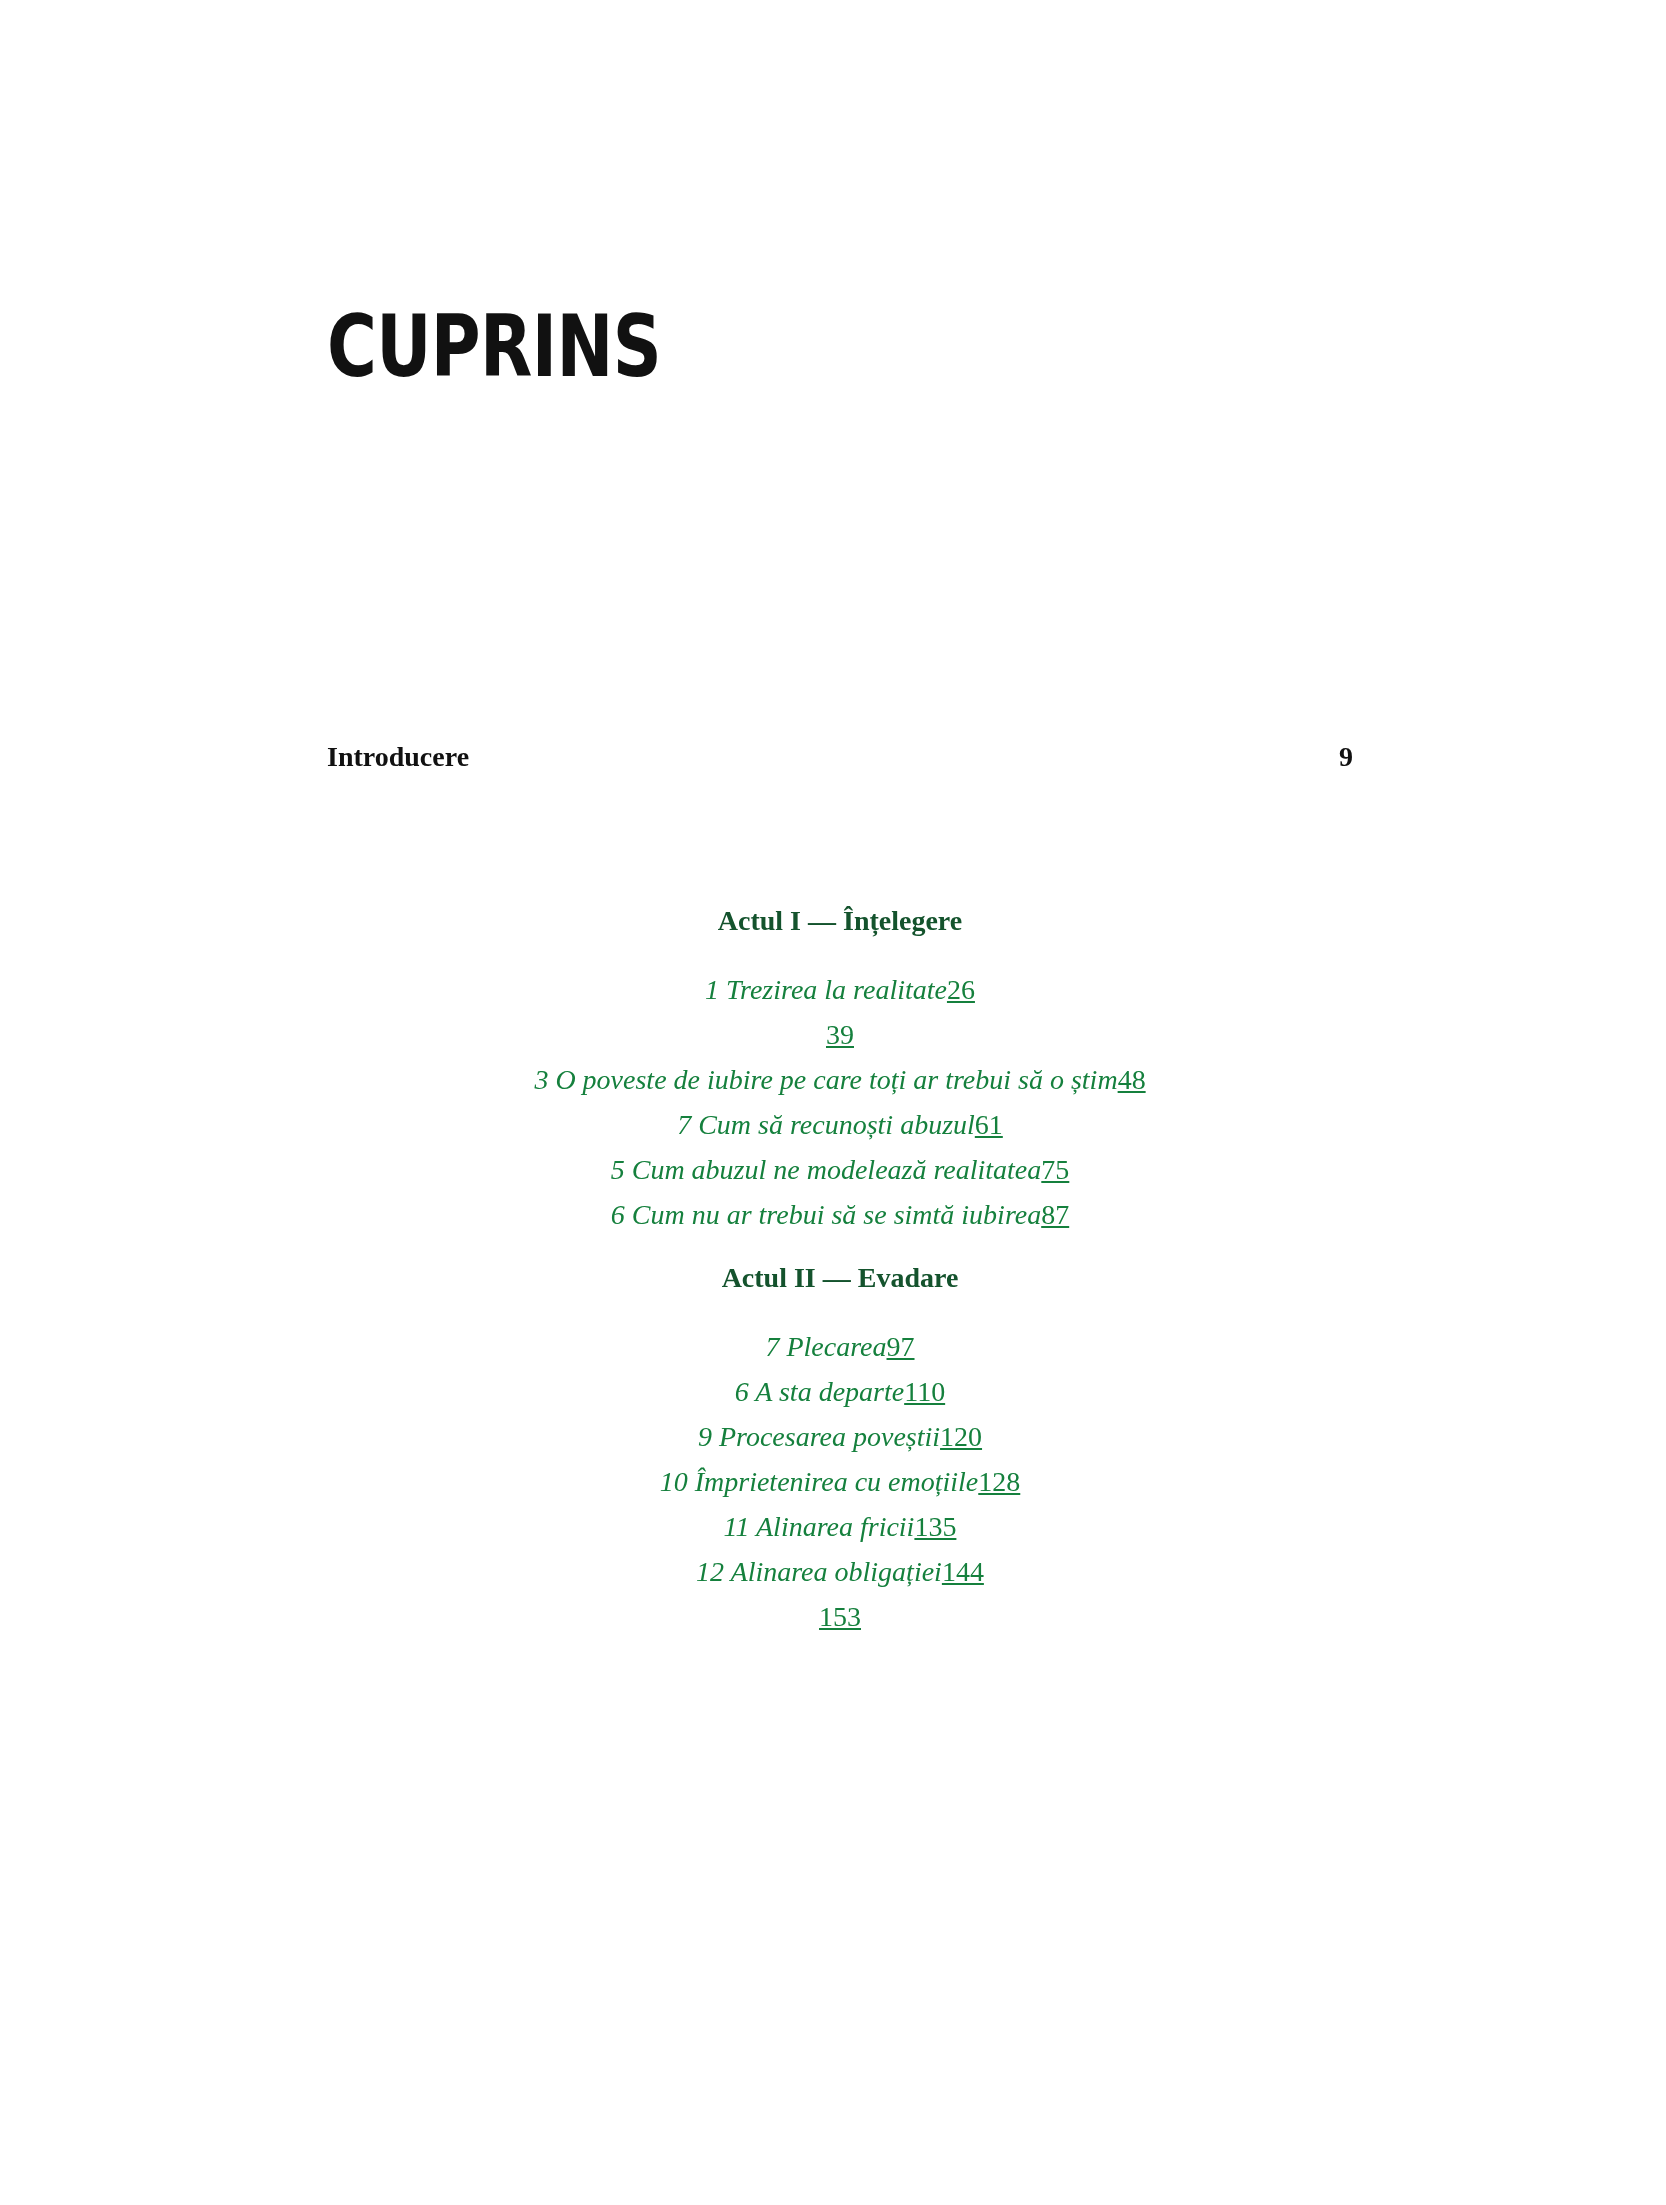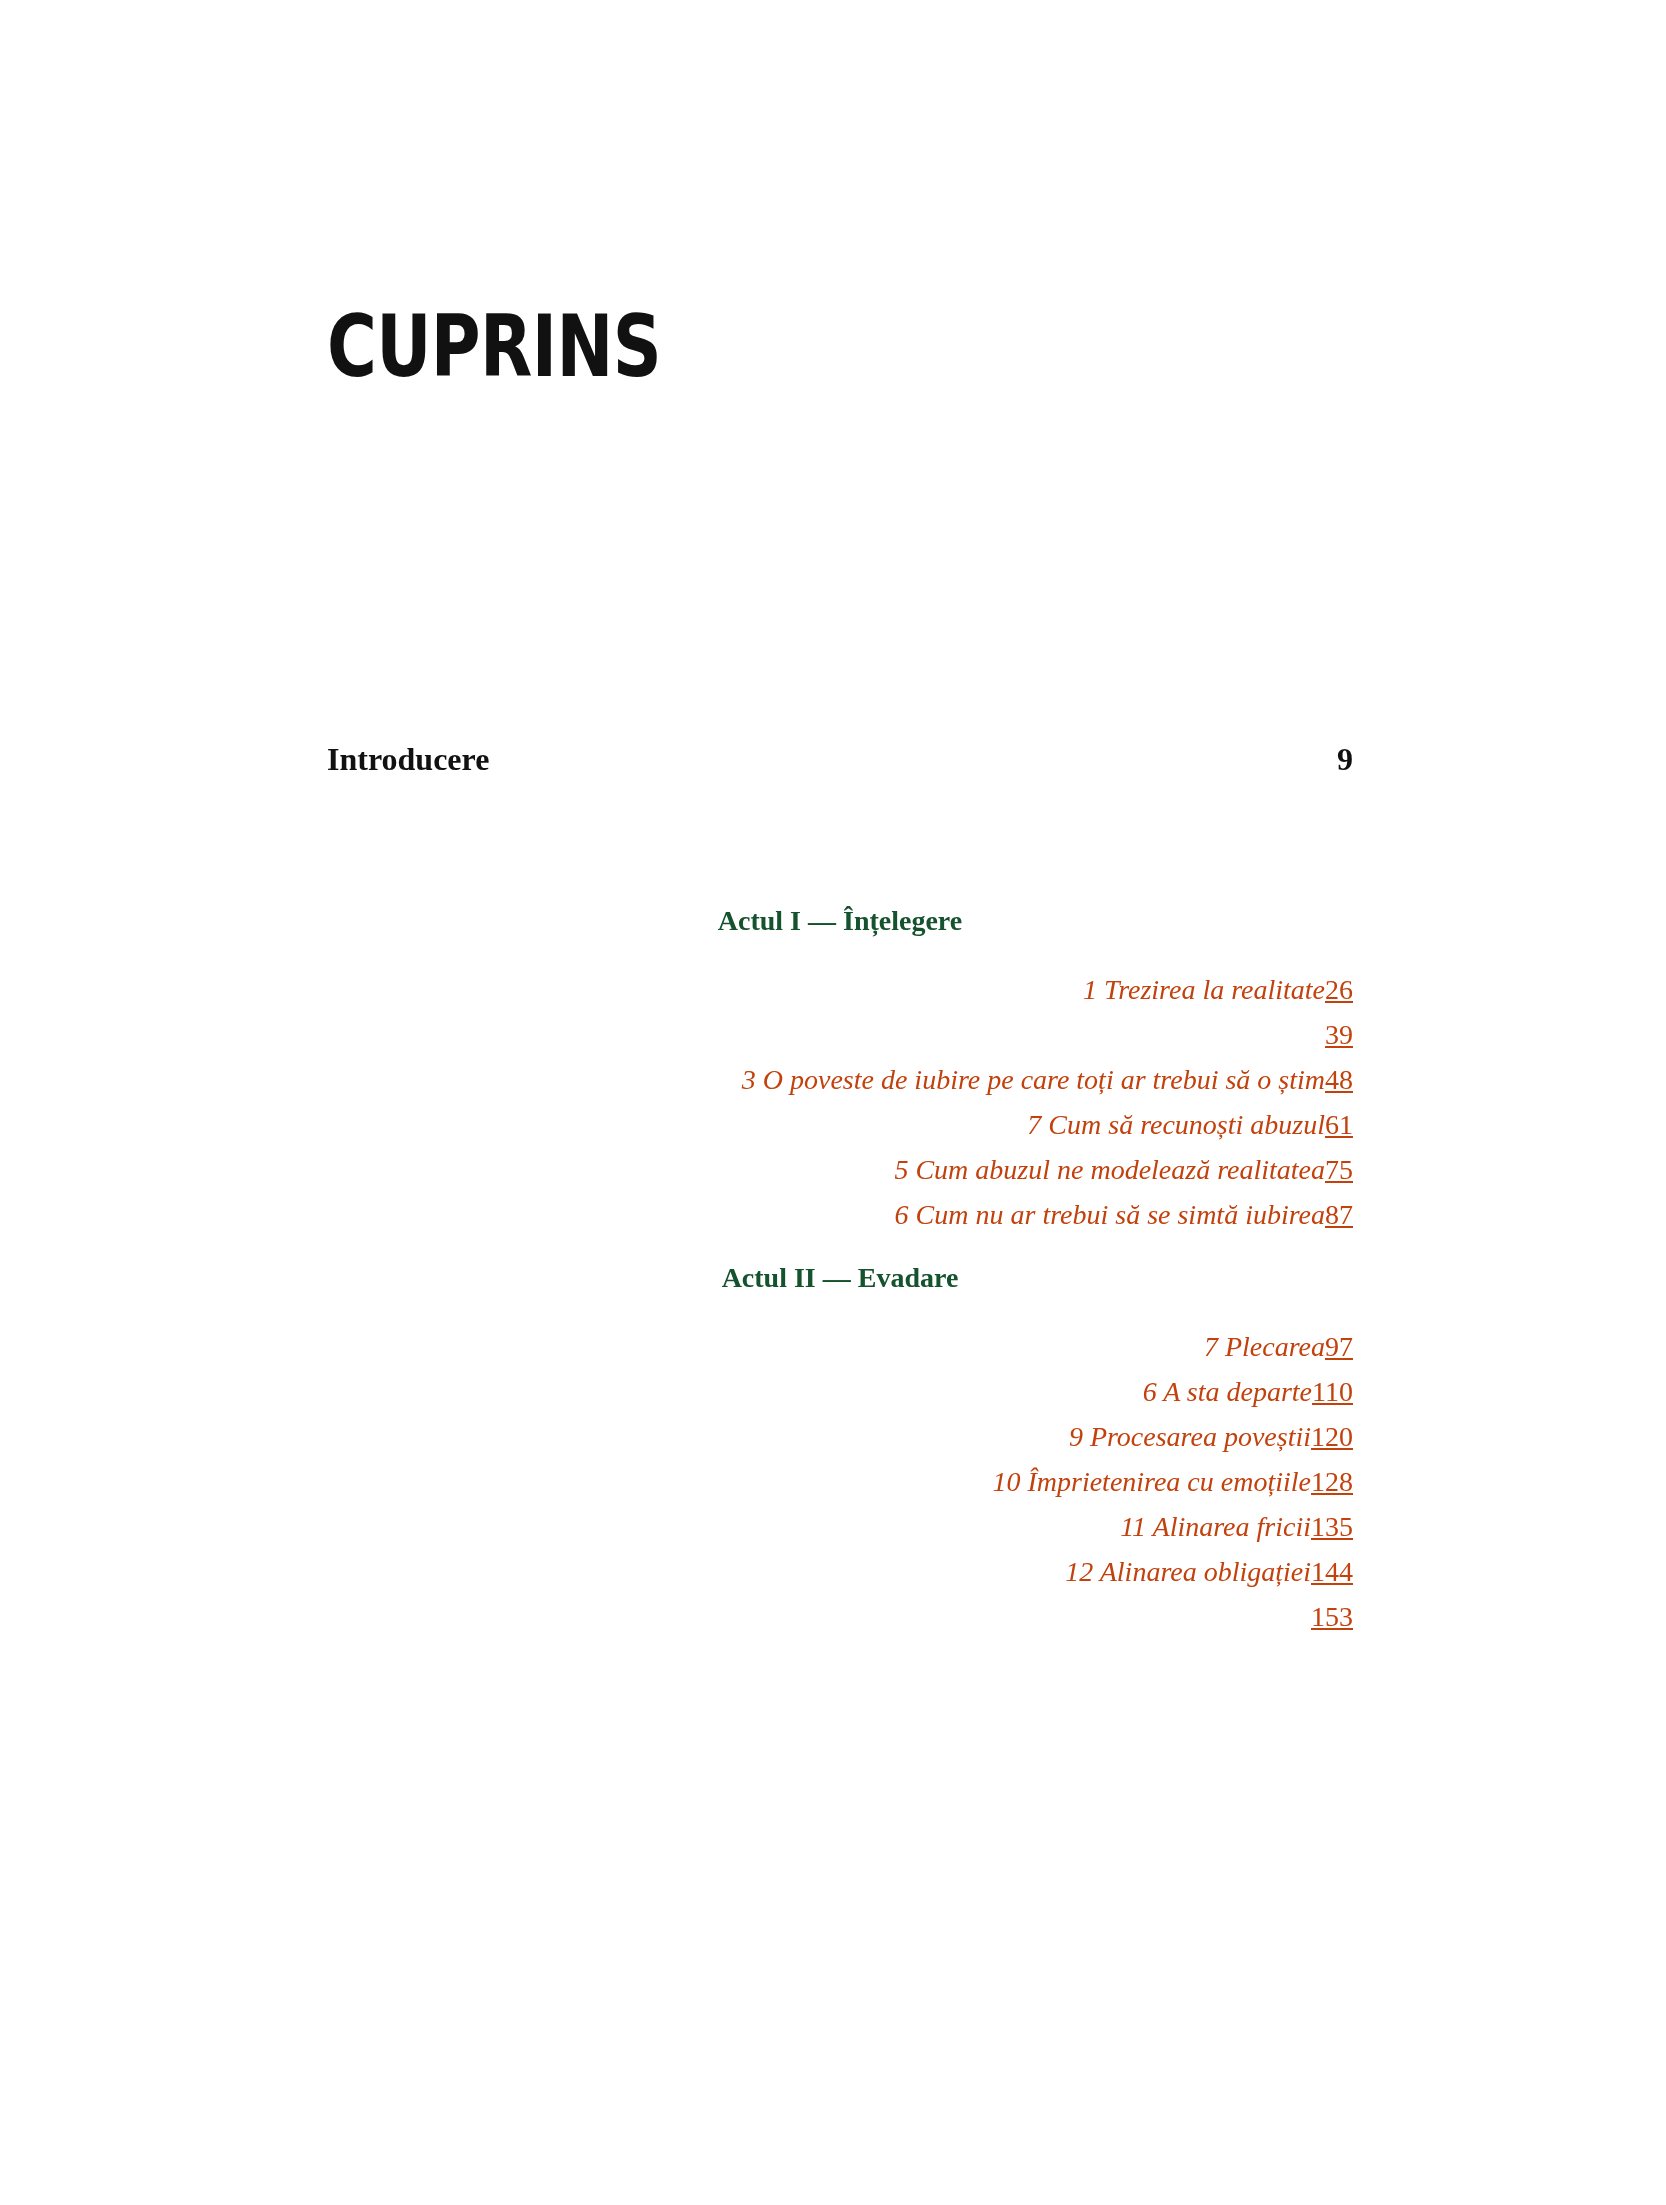--- a/index.html
+++ b/index.html
@@ -41,21 +41,21 @@
   .intro-row {
     position: absolute;
     top: 741px;
     left: 0;
     width: 1026px;
     display: flex;
     justify-content: space-between;
     align-items: baseline;
     font-family: "Liberation Serif", serif;
     font-weight: 700;
-    font-size: 32px;
+    font-size: 28px;
     color: #111111;
   }
   .intro-row .pg {
     font-weight: 700;
   }
   .part {
     position: absolute;
     left: 0;
     width: 1026px;
     text-align: center;
@@ -70,27 +70,27 @@
   .entries {
     position: absolute;
     left: 0;
     width: 1026px;
   }
   .entries-1 { top: 967px; }
   .entries-2 { top: 1324px; }
 
   .entry {
     display: flex;
-    justify-content: flex-end;
+    justify-content: center;
     align-items: baseline;
     font-family: "Liberation Serif", serif;
     font-style: italic;
     font-size: 28px;
     line-height: 45px;
-    color: #c2410c;
+    color: #15803d;
   }
   .entry .label {
     white-space: nowrap;
   }
   .entry .pg {
     font-style: normal;
     font-weight: 400;
     text-decoration: underline;
   }
   .folio {

